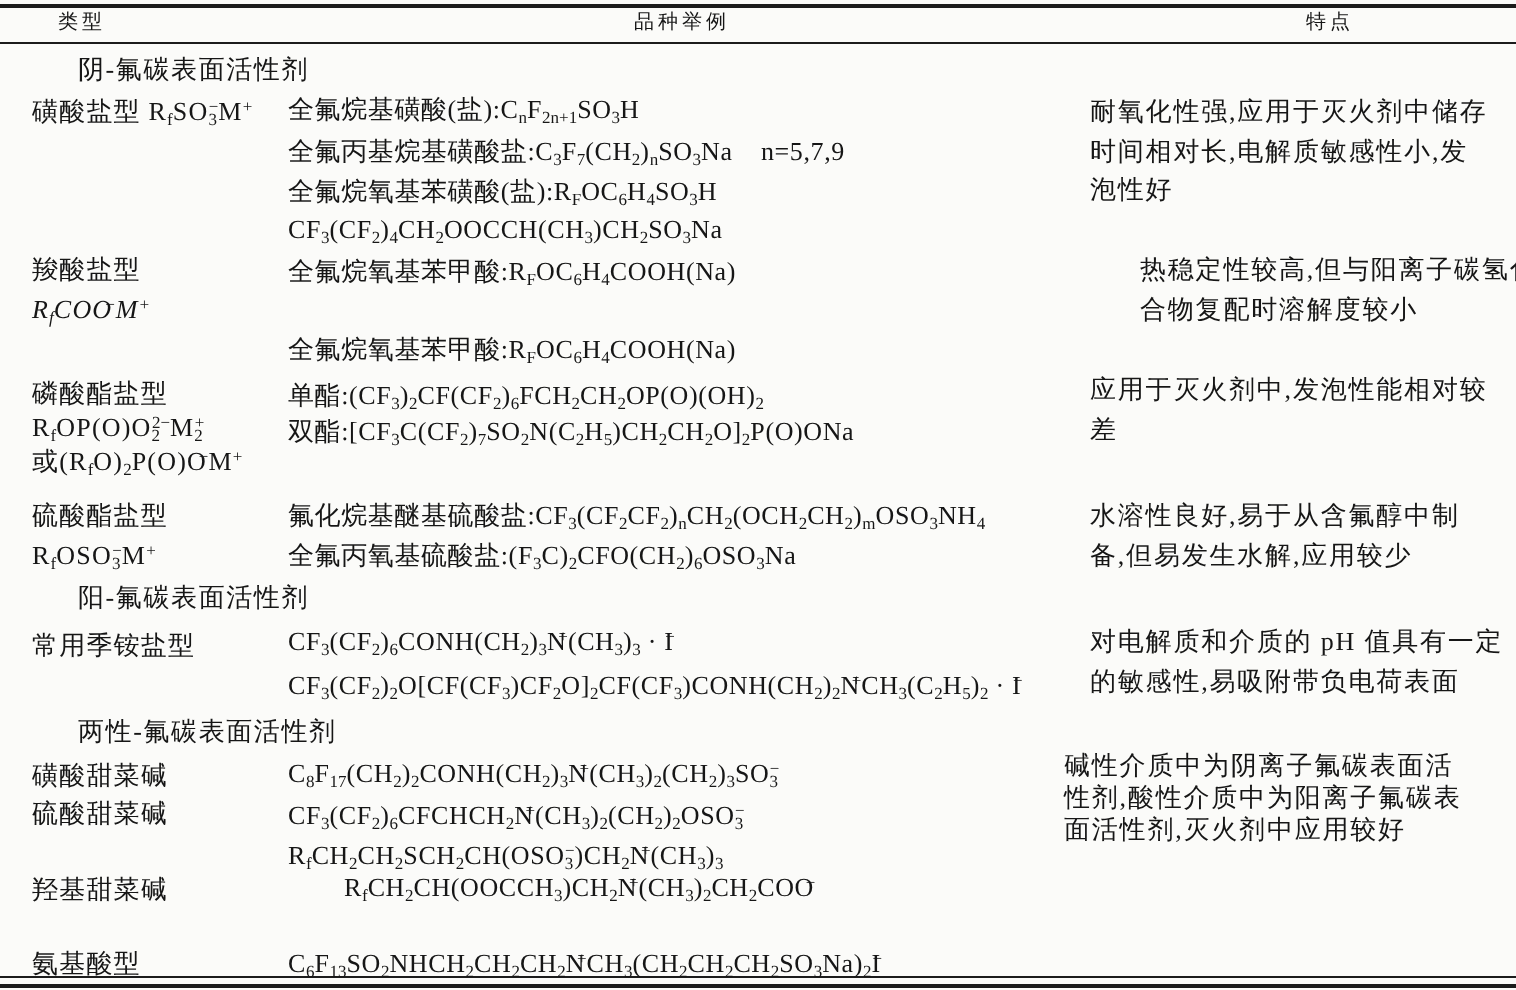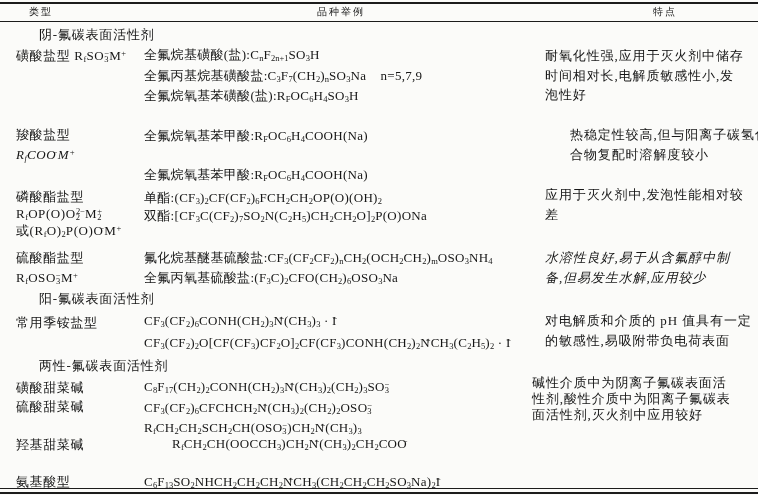--- a/index.html
+++ b/index.html
@@ -32,37 +32,38 @@
     <div class="rule" style="top: 488px; height: 1px;"></div>
     <div class="rule" style="top: 492px; height: 2px;"></div>
     <div class="abs hdr" style="left: 29px; top: 5px;">类型</div>
     <div class="abs hdr" style="left: 317px; top: 5px;">品种举例</div>
     <div class="abs hdr" style="left: 653px; top: 5px;">特点</div>
     <div class="abs sec" style="left: 2px; top: 28px;">阴-氟碳表面活性剂</div>
     <div class="abs typ" style="left: 16px; top: 49px;">磺酸盐型 R<sub>f</sub>SO<sub>3</sub><sup>−</sup>M<sup>+</sup></div>
     <div class="abs ex" style="left: 144px; top: 48px;">全氟烷基磺酸(盐):C<sub>n</sub>F<sub>2n+1</sub>SO<sub>3</sub>H</div>
     <div class="abs ex" style="left: 144px; top: 69px;">全氟丙基烷基磺酸盐:C<sub>3</sub>F<sub>7</sub>(CH<sub>2</sub>)<sub>n</sub>SO<sub>3</sub>Na&nbsp;&nbsp;&nbsp;&nbsp;n=5,7,9</div>
     <div class="abs ex" style="left: 144px; top: 89px;">全氟烷氧基苯磺酸(盐):R<sub>F</sub>OC<sub>6</sub>H<sub>4</sub>SO<sub>3</sub>H</div>
+    <div class="abs ex" style="left: 144px; top: 108px;">CF<sub>3</sub>(CF<sub>2</sub>)<sub>4</sub>CH<sub>2</sub>OOCCH(CH<sub>3</sub>)CH<sub>2</sub>SO<sub>3</sub>Na</div>
     <div class="abs trait" style="left: 545px; top: 46px; line-height: 19.5px;">耐氧化性强,应用于灭火剂中储存<br>时间相对长,电解质敏感性小,发<br>泡性好</div>
     <div class="abs typ" style="left: 16px; top: 128px;">羧酸盐型</div>
     <div class="abs typ" style="left: 16px; top: 148px; font-style: italic;">R<sub>f</sub>COO<sup>−</sup>M<sup>+</sup></div>
     <div class="abs ex" style="left: 144px; top: 129px;">全氟烷氧基苯甲酸:R<sub>F</sub>OC<sub>6</sub>H<sub>4</sub>COOH(Na)</div>
     <div class="abs ex" style="left: 144px; top: 168px;">全氟烷氧基苯甲酸:R<sub>F</sub>OC<sub>6</sub>H<sub>4</sub>COOH(Na)</div>
     <div class="abs trait" style="left: 570px; top: 125px; line-height: 19.5px;">热稳定性较高,但与阳离子碳氢化<br>合物复配时溶解度较小</div>
     <div class="abs typ" style="left: 16px; top: 190px;">磷酸酯盐型</div>
     <div class="abs typ" style="left: 16px; top: 207px;">R<sub>f</sub>OP(O)O<sub>2</sub><sup>2−</sup>M<sub>2</sub><sup>+</sup></div>
     <div class="abs typ" style="left: 16px; top: 224px;">或(R<sub>f</sub>O)<sub>2</sub>P(O)O<sup>−</sup>M<sup>+</sup></div>
     <div class="abs ex" style="left: 144px; top: 191px;">单酯:(CF<sub>3</sub>)<sub>2</sub>CF(CF<sub>2</sub>)<sub>6</sub>FCH<sub>2</sub>CH<sub>2</sub>OP(O)(OH)<sub>2</sub></div>
     <div class="abs ex" style="left: 144px; top: 209px;">双酯:[CF<sub>3</sub>C(CF<sub>2</sub>)<sub>7</sub>SO<sub>2</sub>N(C<sub>2</sub>H<sub>5</sub>)CH<sub>2</sub>CH<sub>2</sub>O]<sub>2</sub>P(O)ONa</div>
     <div class="abs trait" style="left: 545px; top: 185px; line-height: 19.5px;">应用于灭火剂中,发泡性能相对较<br>差</div>
     <div class="abs typ" style="left: 16px; top: 251px;">硫酸酯盐型</div>
     <div class="abs typ" style="left: 16px; top: 271px;">R<sub>f</sub>OSO<sub>3</sub><sup>−</sup>M<sup>+</sup></div>
     <div class="abs ex" style="left: 144px; top: 251px;">氟化烷基醚基硫酸盐:CF<sub>3</sub>(CF<sub>2</sub>CF<sub>2</sub>)<sub>n</sub>CH<sub>2</sub>(OCH<sub>2</sub>CH<sub>2</sub>)<sub>m</sub>OSO<sub>3</sub>NH<sub>4</sub></div>
     <div class="abs ex" style="left: 144px; top: 271px;">全氟丙氧基硫酸盐:(F<sub>3</sub>C)<sub>2</sub>CFO(CH<sub>2</sub>)<sub>6</sub>OSO<sub>3</sub>Na</div>
-    <div class="abs trait" style="left: 545px; top: 248px; line-height: 19.5px; font-style: italic;">水溶性良好,易于从含氟醇中制<br>备,但易发生水解,应用较少</div>
+    <div class="abs trait" style="left: 545px; top: 248px; line-height: 19.5px;">水溶性良好,易于从含氟醇中制<br>备,但易发生水解,应用较少</div>
     <div class="abs sec" style="left: 2px; top: 292px;">阳-氟碳表面活性剂</div>
     <div class="abs typ" style="left: 16px; top: 316px;">常用季铵盐型</div>
     <div class="abs ex" style="left: 144px; top: 314px;">CF<sub>3</sub>(CF<sub>2</sub>)<sub>6</sub>CONH(CH<sub>2</sub>)<sub>3</sub>N<sup>+</sup>(CH<sub>3</sub>)<sub>3</sub> · I<sup>−</sup></div>
     <div class="abs ex" style="left: 144px; top: 336px;">CF<sub>3</sub>(CF<sub>2</sub>)<sub>2</sub>O[CF(CF<sub>3</sub>)CF<sub>2</sub>O]<sub>2</sub>CF(CF<sub>3</sub>)CONH(CH<sub>2</sub>)<sub>2</sub>N<sup>+</sup>CH<sub>3</sub>(C<sub>2</sub>H<sub>5</sub>)<sub>2</sub> · I<sup>−</sup></div>
     <div class="abs trait" style="left: 545px; top: 311px; line-height: 19.5px;">对电解质和介质的 pH 值具有一定<br>的敏感性,易吸附带负电荷表面</div>
     <div class="abs sec" style="left: 2px; top: 359px;">两性-氟碳表面活性剂</div>
     <div class="abs typ" style="left: 16px; top: 381px;">磺酸甜菜碱</div>
     <div class="abs ex" style="left: 144px; top: 380px;">C<sub>8</sub>F<sub>17</sub>(CH<sub>2</sub>)<sub>2</sub>CONH(CH<sub>2</sub>)<sub>3</sub>N<sup>+</sup>(CH<sub>3</sub>)<sub>2</sub>(CH<sub>2</sub>)<sub>3</sub>SO<sub>3</sub><sup>−</sup></div>
     <div class="abs trait" style="left: 532px; top: 375px; line-height: 16px;">碱性介质中为阴离子氟碳表面活<br>性剂,酸性介质中为阳离子氟碳表<br>面活性剂,灭火剂中应用较好</div>
     <div class="abs typ" style="left: 16px; top: 400px;">硫酸甜菜碱</div>

